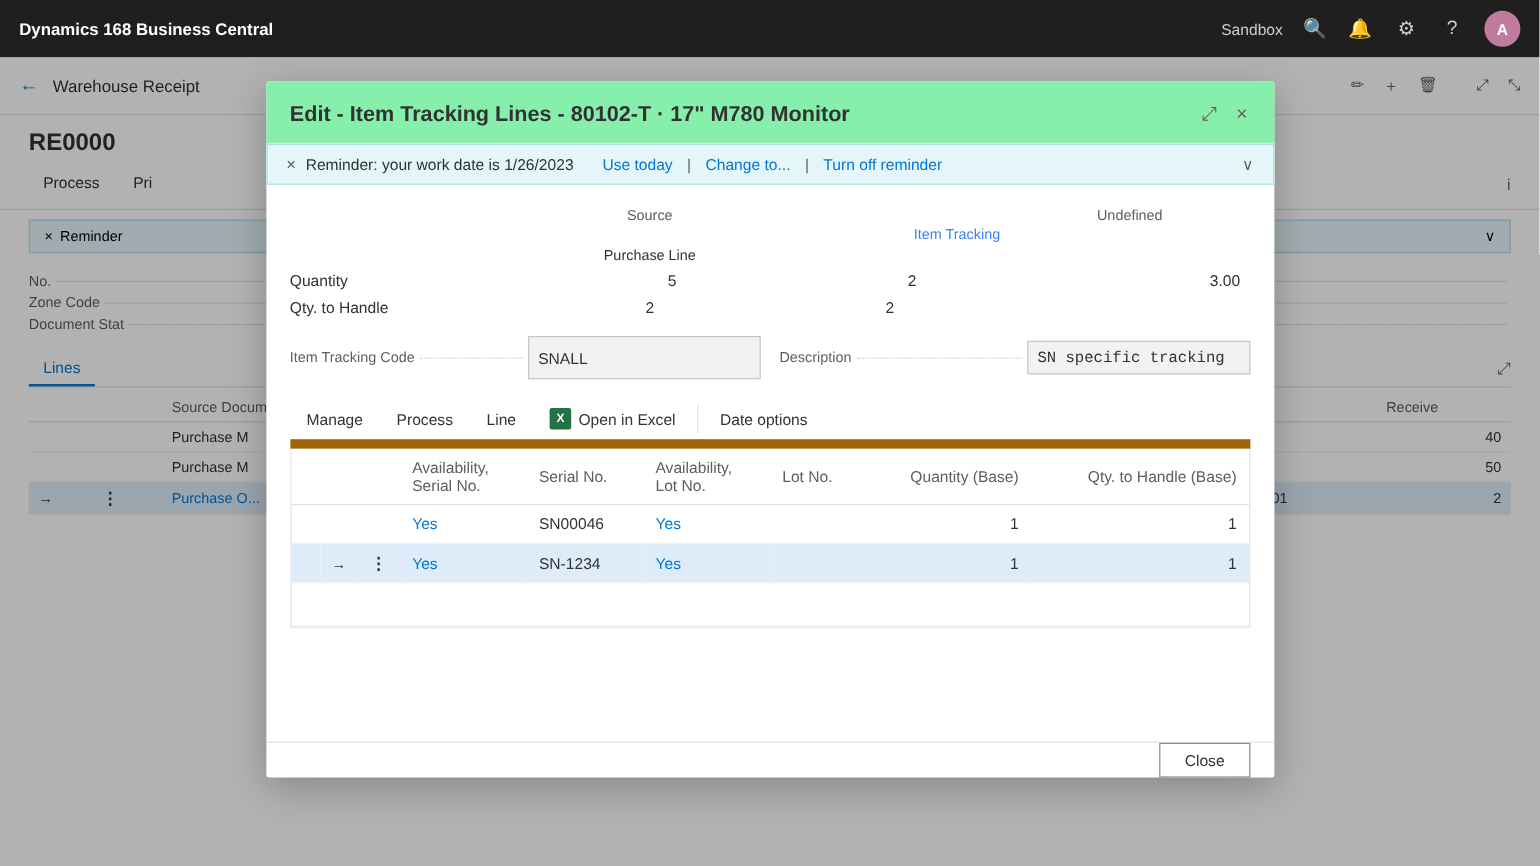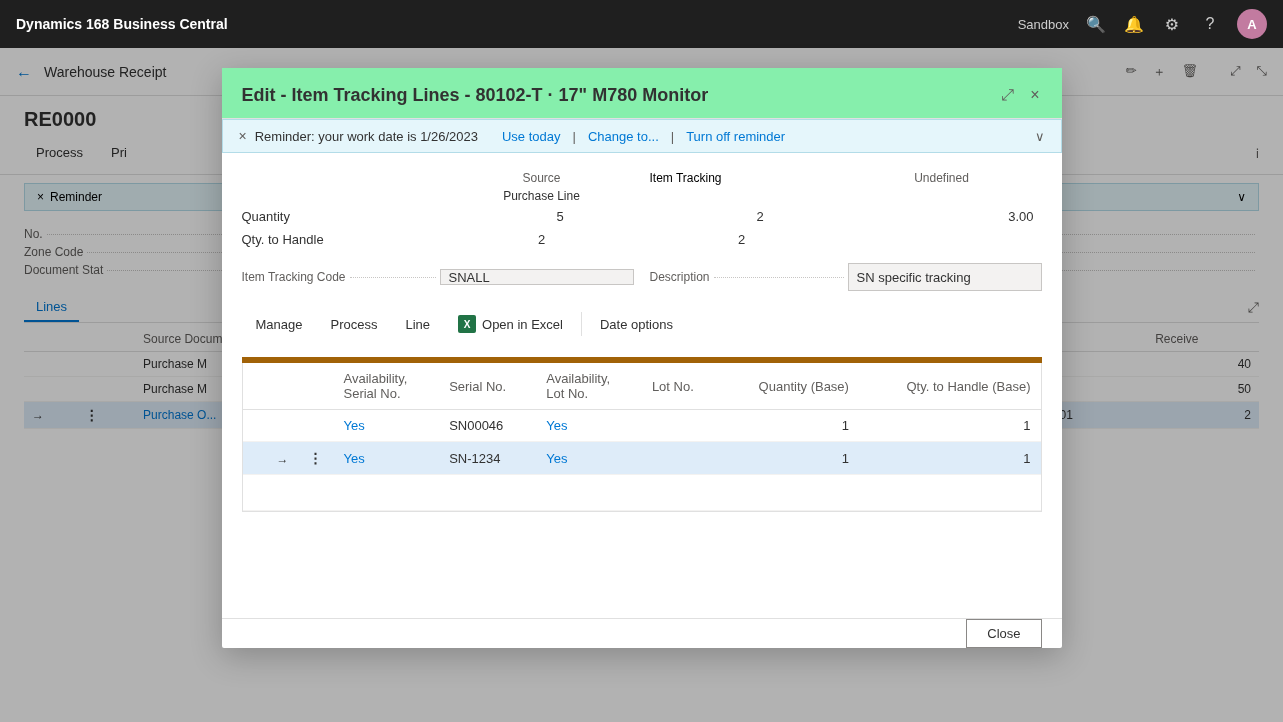--- a/index.html
+++ b/index.html
@@ -95,22 +95,22 @@
     .reminder-link { color: #0078d4; cursor: pointer; text-decoration: none; }
     .reminder-chevron { margin-left: auto; color: #605e5c; cursor: pointer; }
 
     .modal-body { padding: 16px 20px; flex: 1; }
 
     
     .modal-toolbar {
       display: flex;
       align-items: center;
       gap: 0;
-      border-bottom: 6px solid #a16207;
-      padding-bottom: 16px;
+      border-bottom: 8px solid #a16207;
+      padding-bottom: 0;
       margin-bottom: 0;
     }
     .toolbar-btn {
       padding: 8px 14px;
       font-size: 13px;
       color: #323232;
       background: none;
       border: none;
       cursor: pointer;
       white-space: nowrap;
@@ -397,21 +397,21 @@
         <span class="reminder-chevron">∨</span>
       </div>
 
       <div class="modal-body">
 
         <div style="display:flex;flex-direction:column;margin-bottom:12px;">
 
           <div style="display:grid;grid-template-columns:200px 1fr 1fr 1fr;">
             <div></div>
             <div style="font-size:12px;color:#605e5c;padding:2px 8px;text-align:center;">Source</div>
-            <div style="font-size:12px;color:#000000;padding:2px 8px;text-align:left;">Item Tracking</div>
+            <div style="font-size:12px;color:#3b82f6;padding:2px 8px;text-align:right;margin-top:16px;">Item Tracking</div>
             <div style="font-size:12px;color:#605e5c;padding:2px 8px;text-align:center;">Undefined</div>
           </div>
 
           <div style="display:grid;grid-template-columns:200px 1fr 1fr 1fr;">
             <div></div>
             <div style="font-size:12px;color:#323232;padding:2px 8px;text-align:center;">Purchase Line</div>
             <div></div>
             <div></div>
           </div>
 
@@ -428,27 +428,27 @@
             <div style="font-size:13px;color:#323232;padding:4px 8px;text-align:center;">2</div>
             <div style="font-size:13px;color:#323232;padding:4px 8px;text-align:right;"></div>
           </div>
         </div>
 
         <div style="display:flex;align-items:center;gap:16px;margin-bottom:16px;">
 
           <div style="display:flex;align-items:center;gap:4px;flex:1;">
             <span style="font-size:12px;color:#605e5c;white-space:nowrap;">Item Tracking Code</span>
             <span style="flex:1;border-bottom:1px dotted #c8c6c4;min-width:10px;"></span>
-            <input type="text" style="border: 1px solid rgb(200, 198, 196); padding: 4px 8px; font-size: 13px; color: rgb(50, 50, 50); background: rgb(243, 242, 241); min-width: 120px; height: 16px;" value="SNALL">
+            <input type="text" style="border: 1px solid rgb(200, 198, 196); padding: 4px 8px; font-size: 13px; color: rgb(50, 50, 50); background: rgb(243, 242, 241); min-width: 120px; height: 36px;" value="SNALL">
           </div>
 
           <div style="display:flex;align-items:center;gap:4px;flex:1;">
             <span style="font-size:12px;color:#605e5c;white-space:nowrap;">Description</span>
             <span style="flex:1;border-bottom:1px dotted #c8c6c4;min-width:10px;"></span>
-            <input type="text" style="border: 1px solid rgb(200, 198, 196); padding: 4px 8px; font-size: 13px; color: rgb(50, 50, 50); background: rgb(243, 242, 241); min-width: 160px; height: 28px;" value="SN specific tracking">
+            <input type="text" style="border: 1px solid rgb(200, 198, 196); padding: 4px 8px; font-size: 13px; color: rgb(50, 50, 50); background: rgb(243, 242, 241); min-width: 160px; height: 28px; font-family: Liberation Mono, monospace;" value="SN specific tracking">
           </div>
         </div>
 
         <div class="modal-toolbar">
           <button class="toolbar-btn">Manage</button>
           <button class="toolbar-btn">Process</button>
           <button class="toolbar-btn">Line</button>
           <button class="toolbar-btn-excel">
             <div class="excel-icon">X</div>
             <span>Open in Excel</span>

